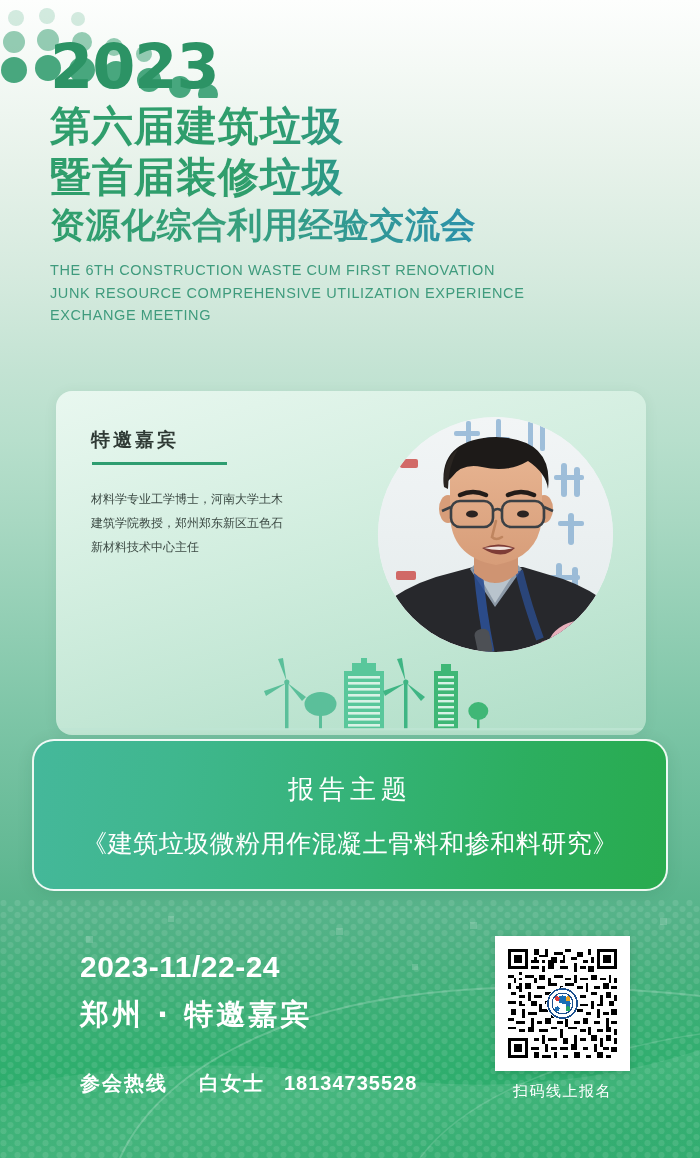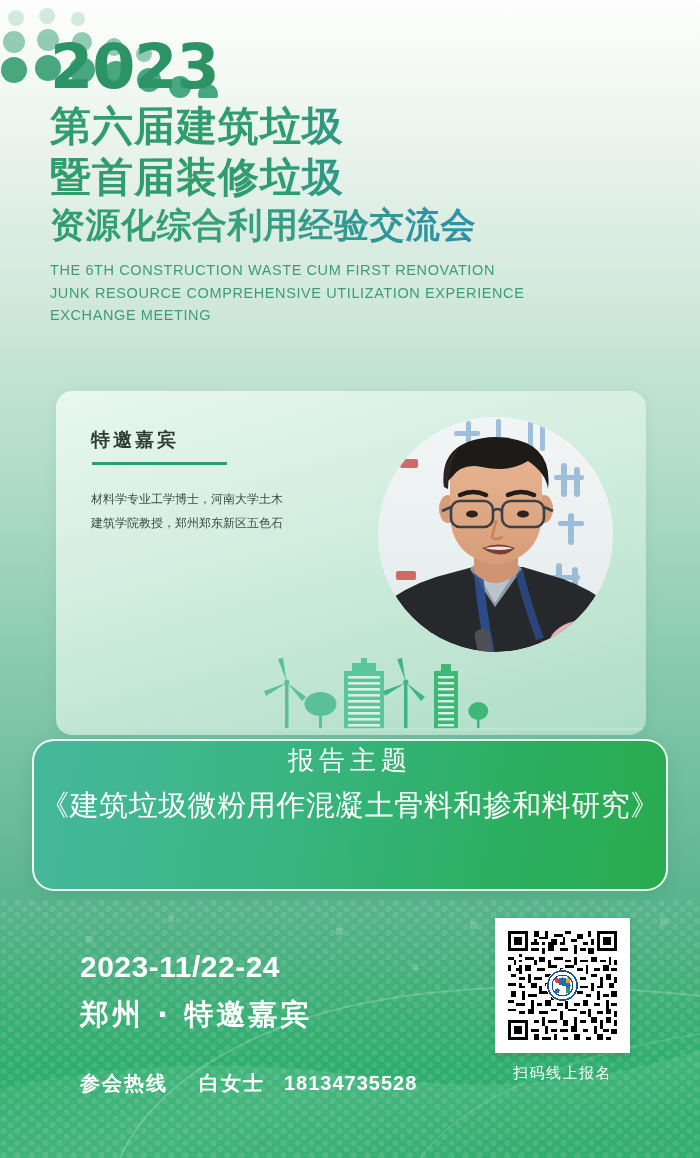--- a/index.html
+++ b/index.html
@@ -93,28 +93,28 @@
   
   .city { position:absolute; left:0; bottom:0; width:100%; height:78px; }
 
   
   .theme-box {
     position:absolute; left:32px; top:739px; width:636px; height:152px;
     border-radius:22px;
     border:2.5px solid rgba(255,255,255,.92);
     background:linear-gradient(100deg,#45b89b 0%,#3fb78e 22%,#35b378 50%,#2cae5f 76%,#28ab4e 100%);
     box-shadow:0 3px 16px rgba(10,80,45,.12);
-    display:flex; flex-direction:column; align-items:center; justify-content:flex-start;
+    display:flex; flex-direction:column; align-items:center; justify-content:center;gap:12px;
   }
   .theme-label {
     font-size:26px; color:#ffffff; letter-spacing:5px; line-height:1.5;
     font-family:"DejaVu Serif","Liberation Serif",serif;
   }
   .theme-title {
-    margin-top:6px; font-size:29px; color:#ffffff; letter-spacing:.5px;
+    margin-top:6px; font-size:25px; color:#ffffff; letter-spacing:.5px;
     font-family:"DejaVu Serif","Liberation Serif",serif; white-space:nowrap;
   }
 
   
   .footer { position:absolute; left:0; top:900px; width:100%; height:258px; }
   .fdate {
     position:absolute; left:80px; top:50px;
     font-size:30px; font-weight:bold; color:#ffffff; letter-spacing:.5px;
     font-family:"Liberation Sans",sans-serif;
   }
@@ -124,21 +124,21 @@
     font-family:"DejaVu Sans","Liberation Sans",sans-serif;
   }
   .hotline {
     position:absolute; left:80px; top:170px;
     font-size:20px; font-weight:bold; color:#ffffff; letter-spacing:2px;
     font-family:"DejaVu Sans","Liberation Sans",sans-serif;
   }
   .hotline .nm { margin-left:22px; }
   .hotline .ph { margin-left:10px; letter-spacing:1px; font-family:"Liberation Sans",sans-serif; }
 
-  .qr-wrap { position:absolute; left:495px; top:18px; width:135px; }
+  .qr-wrap { position:absolute; left:495px; top:36px; width:135px; }
   .qr {
     width:135px; height:135px; background:#ffffff; padding:7px;
     box-shadow:0 2px 8px rgba(0,0,0,.12);
   }
   .qr svg { display:block; }
   .qr-cap {
     margin-top:11px; text-align:center; font-size:15px; color:#ffffff; letter-spacing:1.5px;
     font-family:"DejaVu Sans","Liberation Sans",sans-serif;
   }
 </style>
@@ -184,20 +184,21 @@
   </div>
 
   <div class="card">
 
     <div class="card-left">
       <div class="guest-tag">特邀嘉宾</div>
       <div class="tag-rule"></div>
       <div class="guest-bio">
         <div>材料学专业工学博士，河南大学土木</div>
         <div>建筑学院教授，郑州郑东新区五色石</div>
+        <div>新材料技术中心主任</div>
       </div>
     </div>
 
     <div class="portrait">
       <svg width="235" height="235" viewBox="0 0 235 235">
         <defs>
           <clipPath id="pclip">
               <circle cx="117.5" cy="117.5" r="117.5"></circle>
             </clipPath>
           <linearGradient id="bgw" x1="0" y1="0" x2="0" y2="1">

